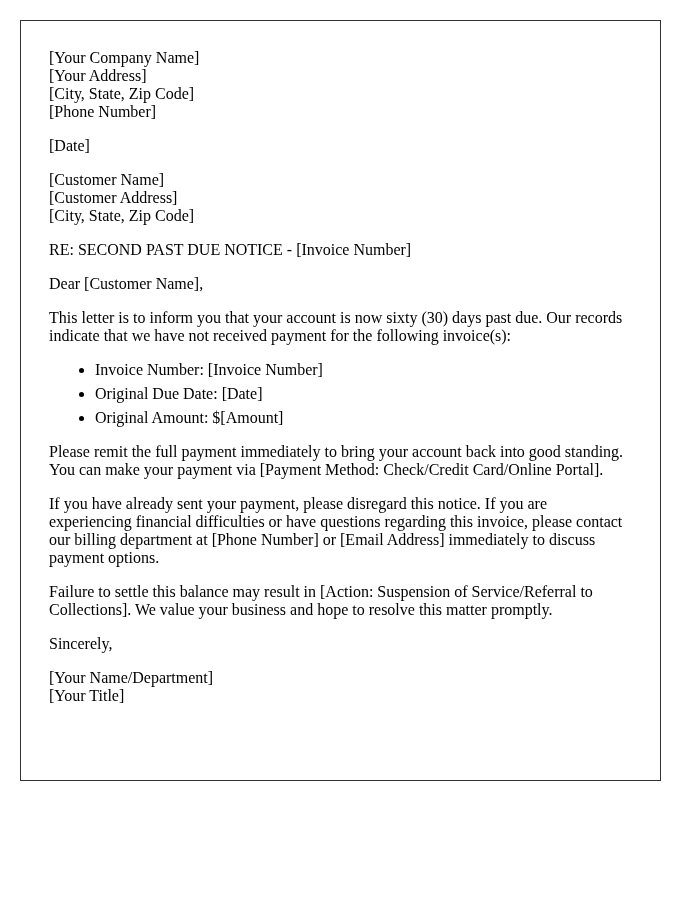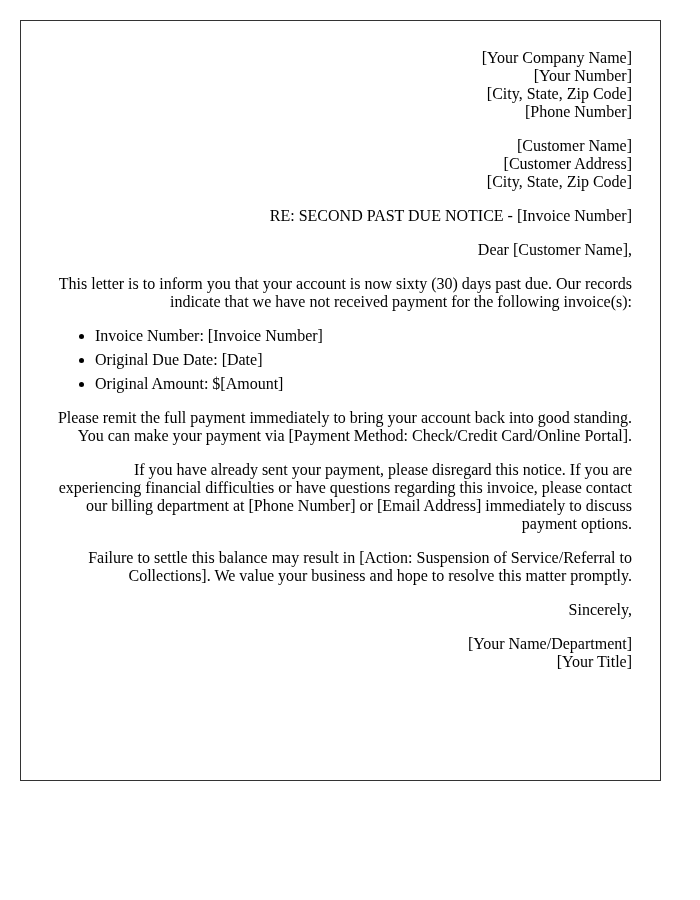--- a/index.html
+++ b/index.html
@@ -21,21 +21,20 @@
       left: 20px;
       top: 20px;
       width: 641px;
       height: 761px;
       box-sizing: border-box;
       border: 1px solid #333333;
       padding: 28px 28px 0 28px;
     }
     .letter p {
       margin: 0 0 16px 0;
-      text-align: right;
     }
     .block-line {
       display: block;
     }
     .subject {
       font-weight: normal;
     }
     .letter ul {
       margin: 0 0 16px 0;
       padding-left: 40px;
@@ -44,25 +43,26 @@
       margin: 6px;
     }
   </style>
 </head>
 <body>
 
 <div class="letter">
 
   <p>
     <span class="block-line">[Your Company Name]</span>
-    <span class="block-line">[Your Number]</span>
+    <span class="block-line">[Your Address]</span>
     <span class="block-line">[City, State, Zip Code]</span>
     <span class="block-line">[Phone Number]</span>
   </p>
 
+  <p>[Date]</p>
 
   <p>
     <span class="block-line">[Customer Name]</span>
     <span class="block-line">[Customer Address]</span>
     <span class="block-line">[City, State, Zip Code]</span>
   </p>
 
   <p class="subject">RE: SECOND PAST DUE NOTICE - [Invoice Number]</p>
 
   <p>Dear [Customer Name],</p>

